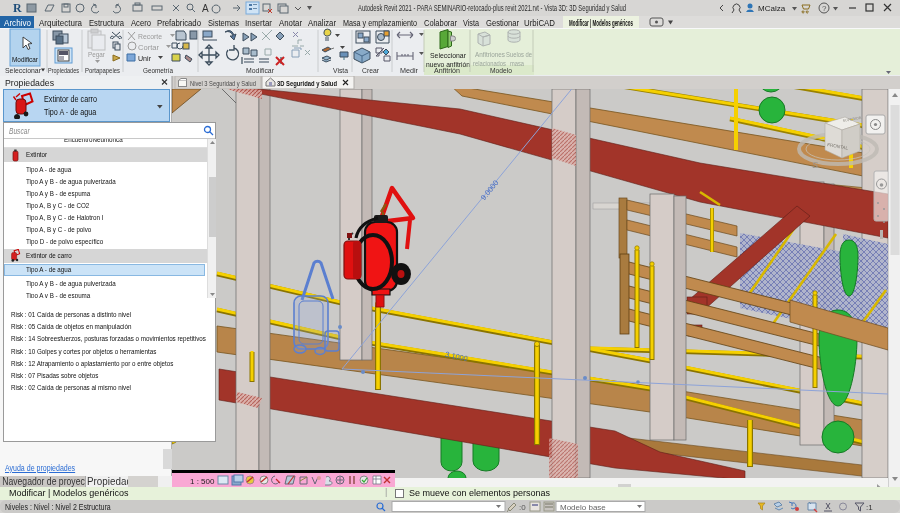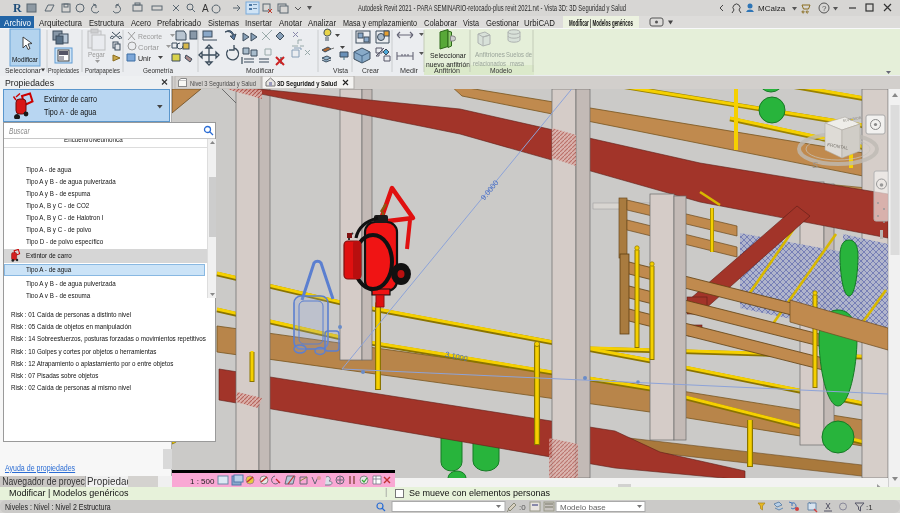--- a/index.html
+++ b/index.html
@@ -557,20 +557,27 @@
       <span class="sqx" style="position:absolute;left:5px;top:3px;color:#888;font-style:italic;font-size:8.5px;">Buscar</span>
       <svg width="11" height="11" style="position:absolute;left:199px;top:2px">
           <circle cx="4.5" cy="4.5" r="3" fill="none" stroke="#2a6cd4" stroke-width="1.3"></circle>
           <path d="M7 7 l3 3" stroke="#2a6cd4" stroke-width="1.3"></path>
         </svg>
     </div>
     <div class="abs" style="left:0;top:16px;width:203px;height:159px;overflow:hidden;">
       <div class="abs" style="left:0;top:0;width:203px;height:9px;border-bottom:1px solid #ddd;">
           <span class="sqx" style="position:absolute;left:60px;top:-4px;">EncuentroNeumorica</span>
         </div>
+      <div class="abs" style="left:0;top:9px;width:203px;height:14px;background:#d6d6d6;">
+        <svg width="10" height="13" style="position:absolute;left:7px;top:1px">
+            <rect x="2" y="2" width="5" height="10" rx="1.5" fill="#d42020" stroke="#701010" stroke-width="0.7"></rect>
+            <rect x="3.2" y="0.5" width="2.4" height="2" fill="#333"></rect>
+          </svg>
+        <span class="sqx" style="position:absolute;left:22px;top:2px;">Extintor</span>
+      </div>
       <div class="abs sqx" style="left:22px;top:26px;">Tipo A - de agua</div>
       <div class="abs sqx" style="left:22px;top:38px;">Tipo A y B - de agua pulverizada</div>
       <div class="abs sqx" style="left:22px;top:50px;">Tipo A y B - de espuma</div>
       <div class="abs sqx" style="left:22px;top:62px;">Tipo A, B y C - de CO2</div>
       <div class="abs sqx" style="left:22px;top:74px;">Tipo A, B y C - de Halotron I</div>
       <div class="abs sqx" style="left:22px;top:86px;">Tipo A, B y C - de polvo</div>
       <div class="abs sqx" style="left:22px;top:98px;">Tipo D - de polvo específico</div>
       <div class="abs" style="left:0;top:110px;width:203px;height:14px;background:#d6d6d6;">
         <svg width="14" height="13" style="position:absolute;left:5px;top:0px">
             <g transform="scale(0.85)">

